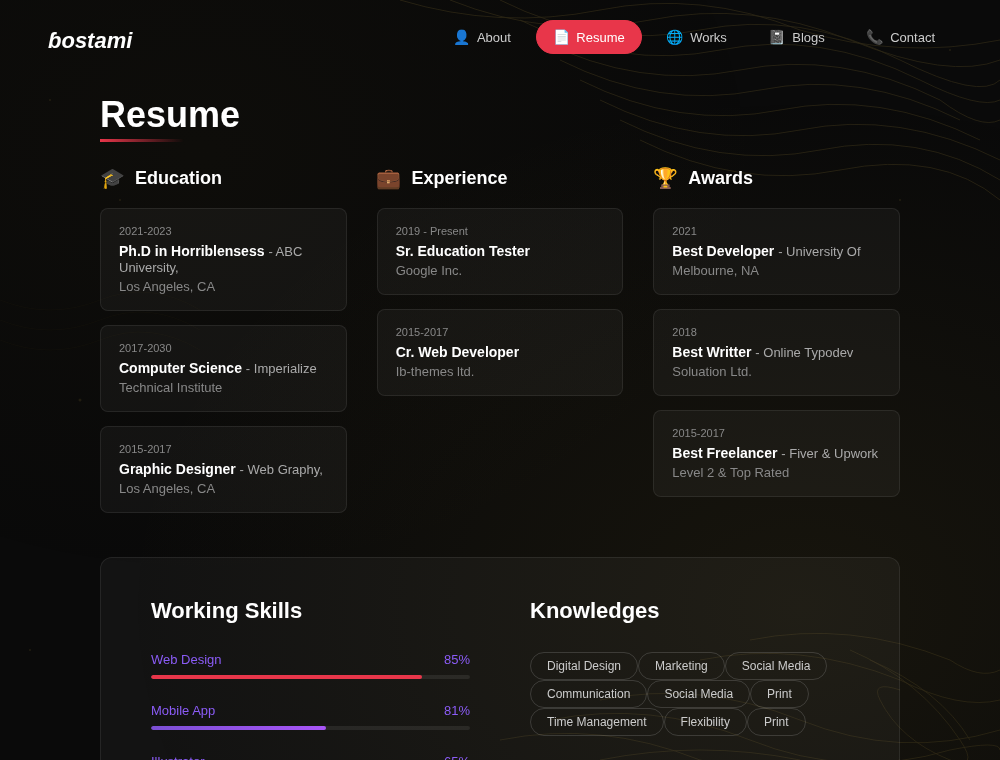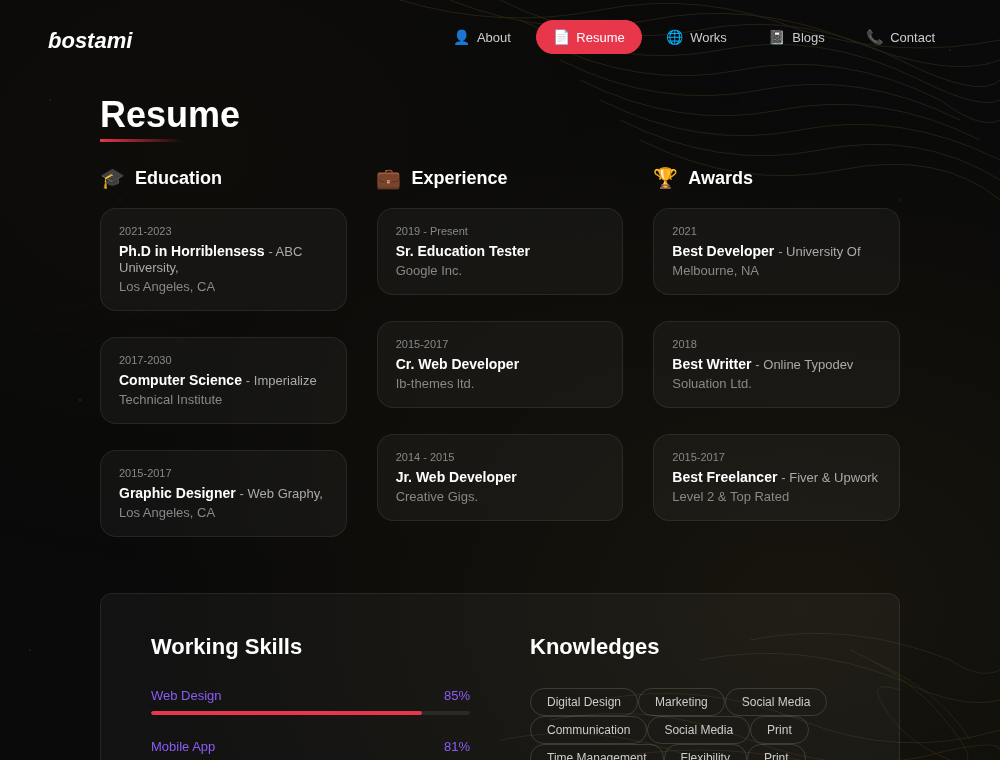--- a/index.html
+++ b/index.html
@@ -122,23 +122,23 @@
 
     .section-icon {
       font-size: 20px;
       color: #e8364a;
     }
 
     
     .card {
       background: rgba(255,255,255,0.04);
       border: 1px solid rgba(255,255,255,0.08);
-      border-radius: 16px;
+      border-radius: 8px;
       padding: 16px 18px;
-      margin-bottom: 26px;
+      margin-bottom: 14px;
     }
 
     .card-year {
       font-size: 11px;
       color: #888;
       margin-bottom: 6px;
     }
 
     .card-title {
       font-size: 14px;
@@ -353,25 +353,20 @@
         <div class="card-title">Sr. Education Tester</div>
         <div class="card-subtitle">Google Inc.</div>
       </div>
 
       <div class="card">
         <div class="card-year">2015-2017</div>
         <div class="card-title">Cr. Web Developer</div>
         <div class="card-subtitle">Ib-themes ltd.</div>
       </div>
 
-      <div class="card">
-        <div class="card-year">2014 - 2015</div>
-        <div class="card-title">Jr. Web Developer</div>
-        <div class="card-subtitle">Creative Gigs.</div>
-      </div>
     </div>
 
     <div>
       <div class="section-title">
         <span class="section-icon">🏆</span>
         <span>Awards</span>
       </div>
 
       <div class="card">
         <div class="card-year">2021</div>

